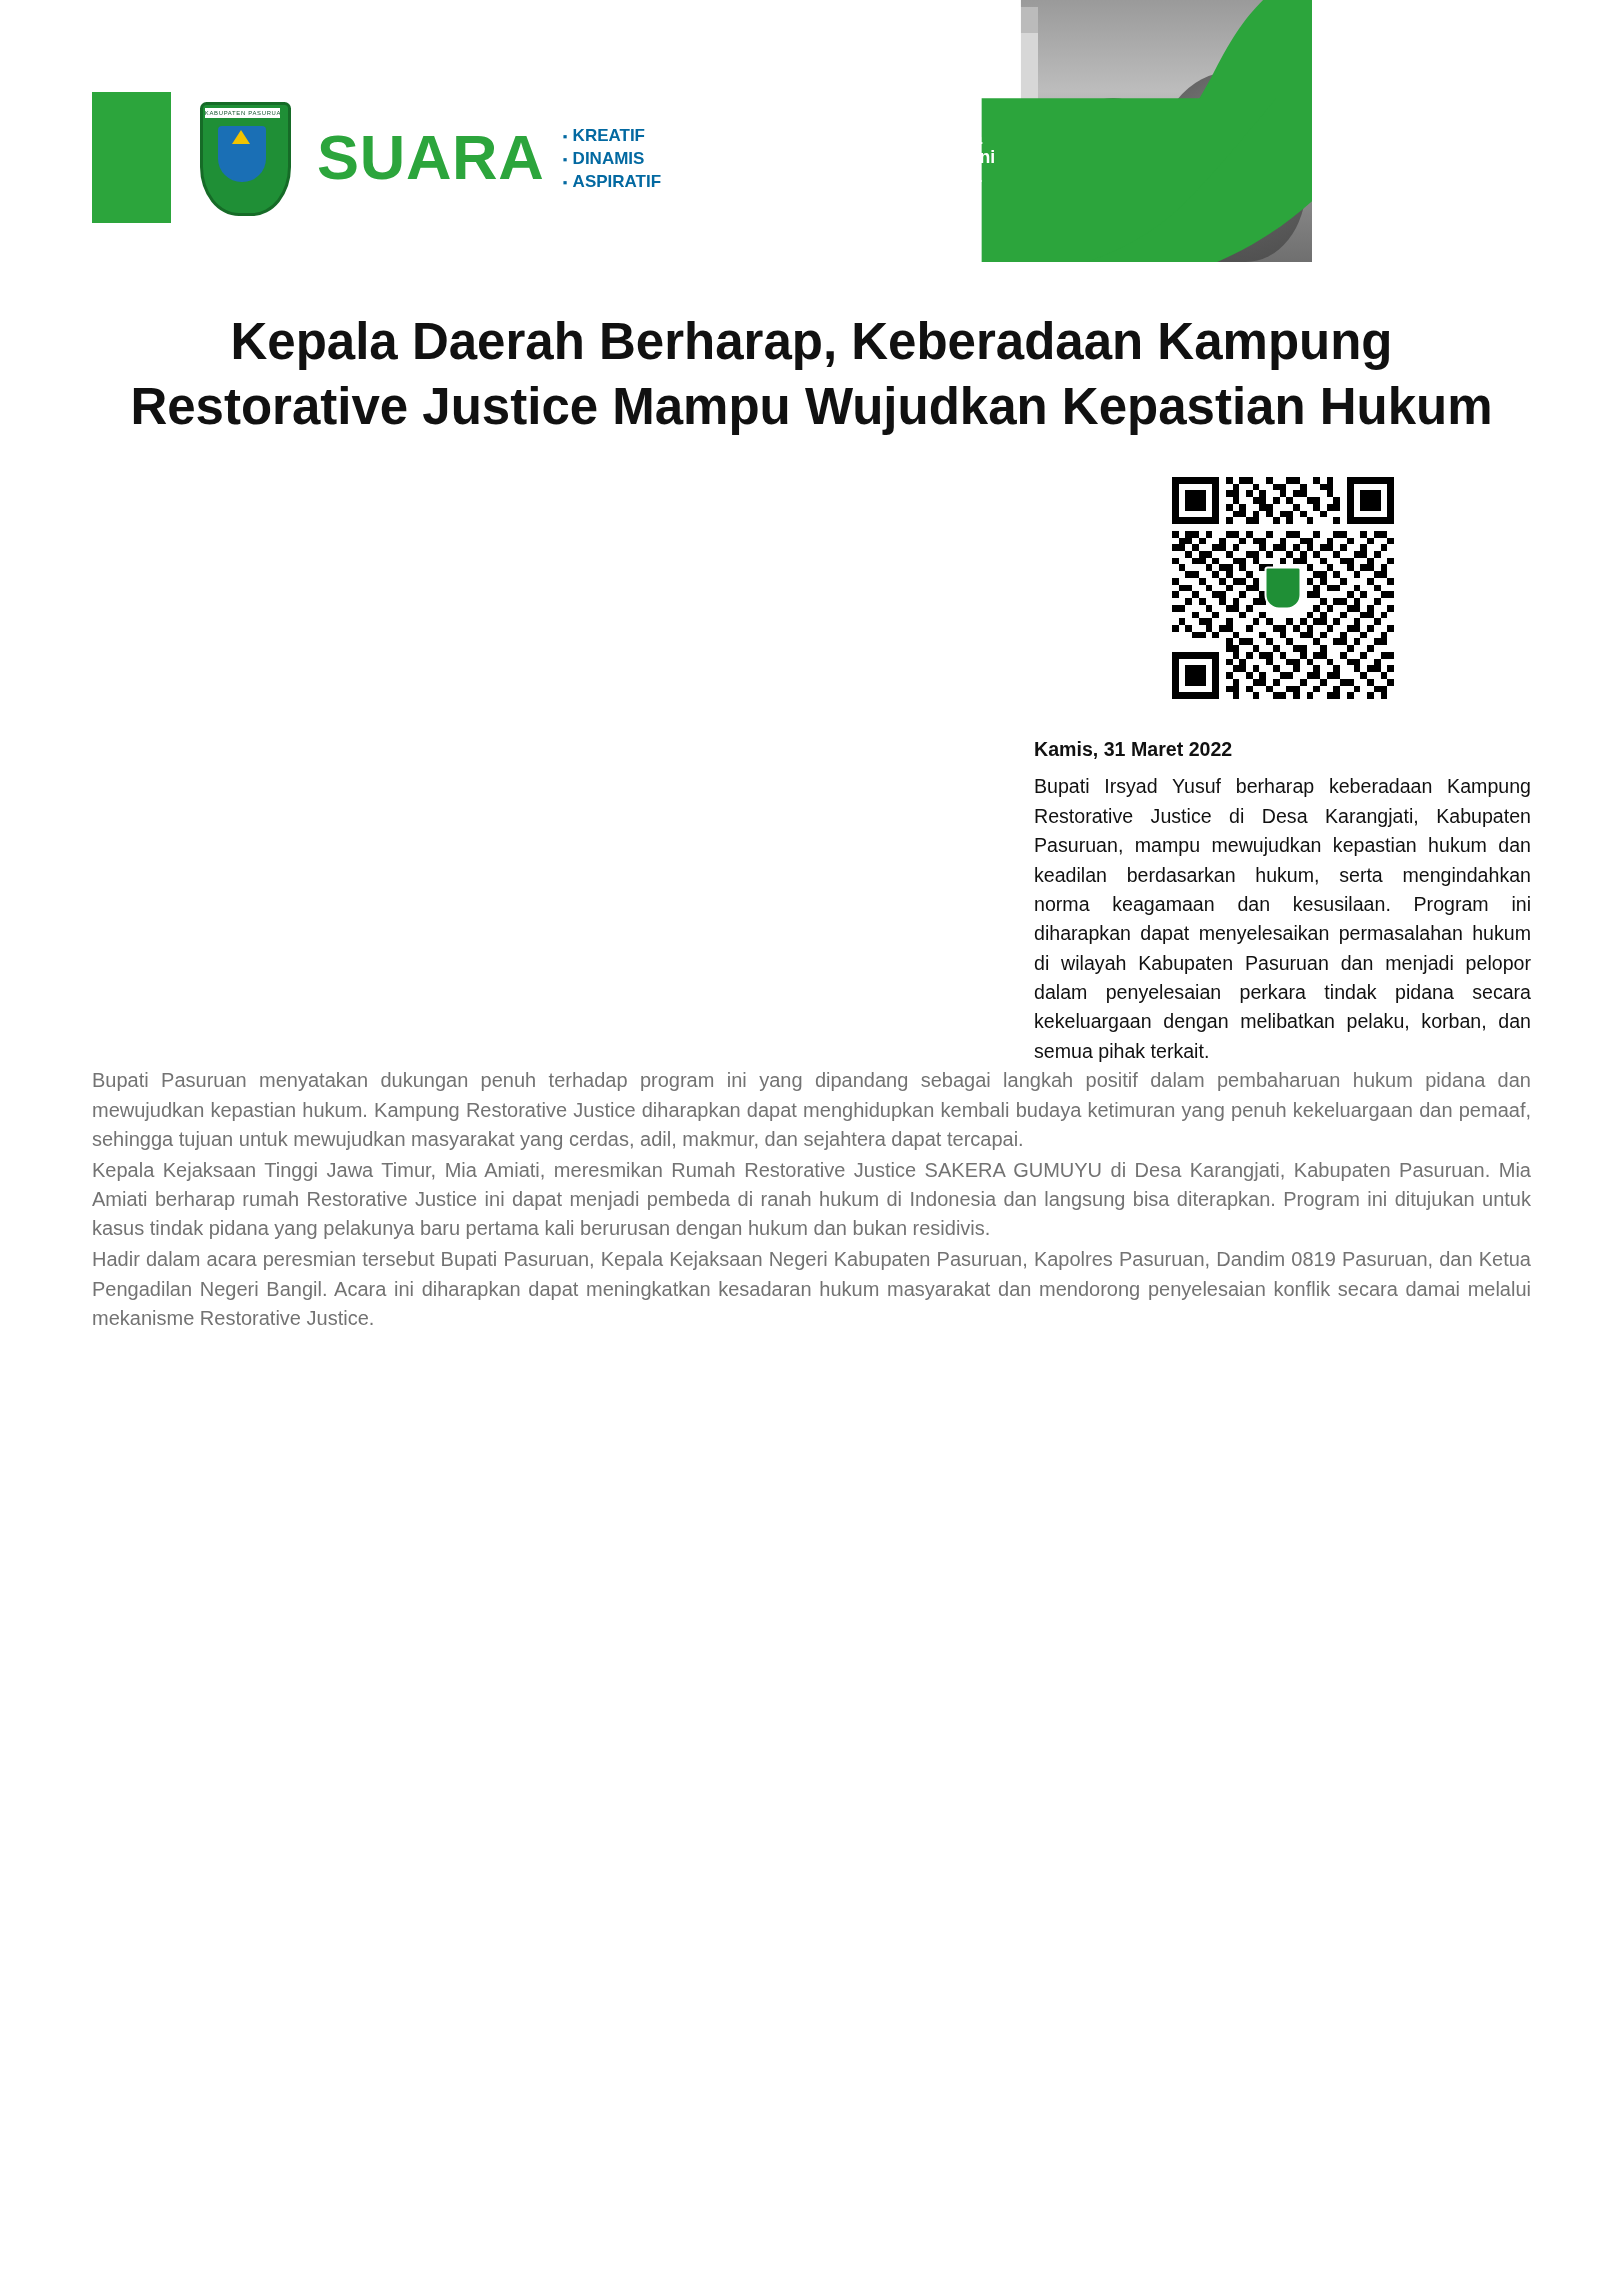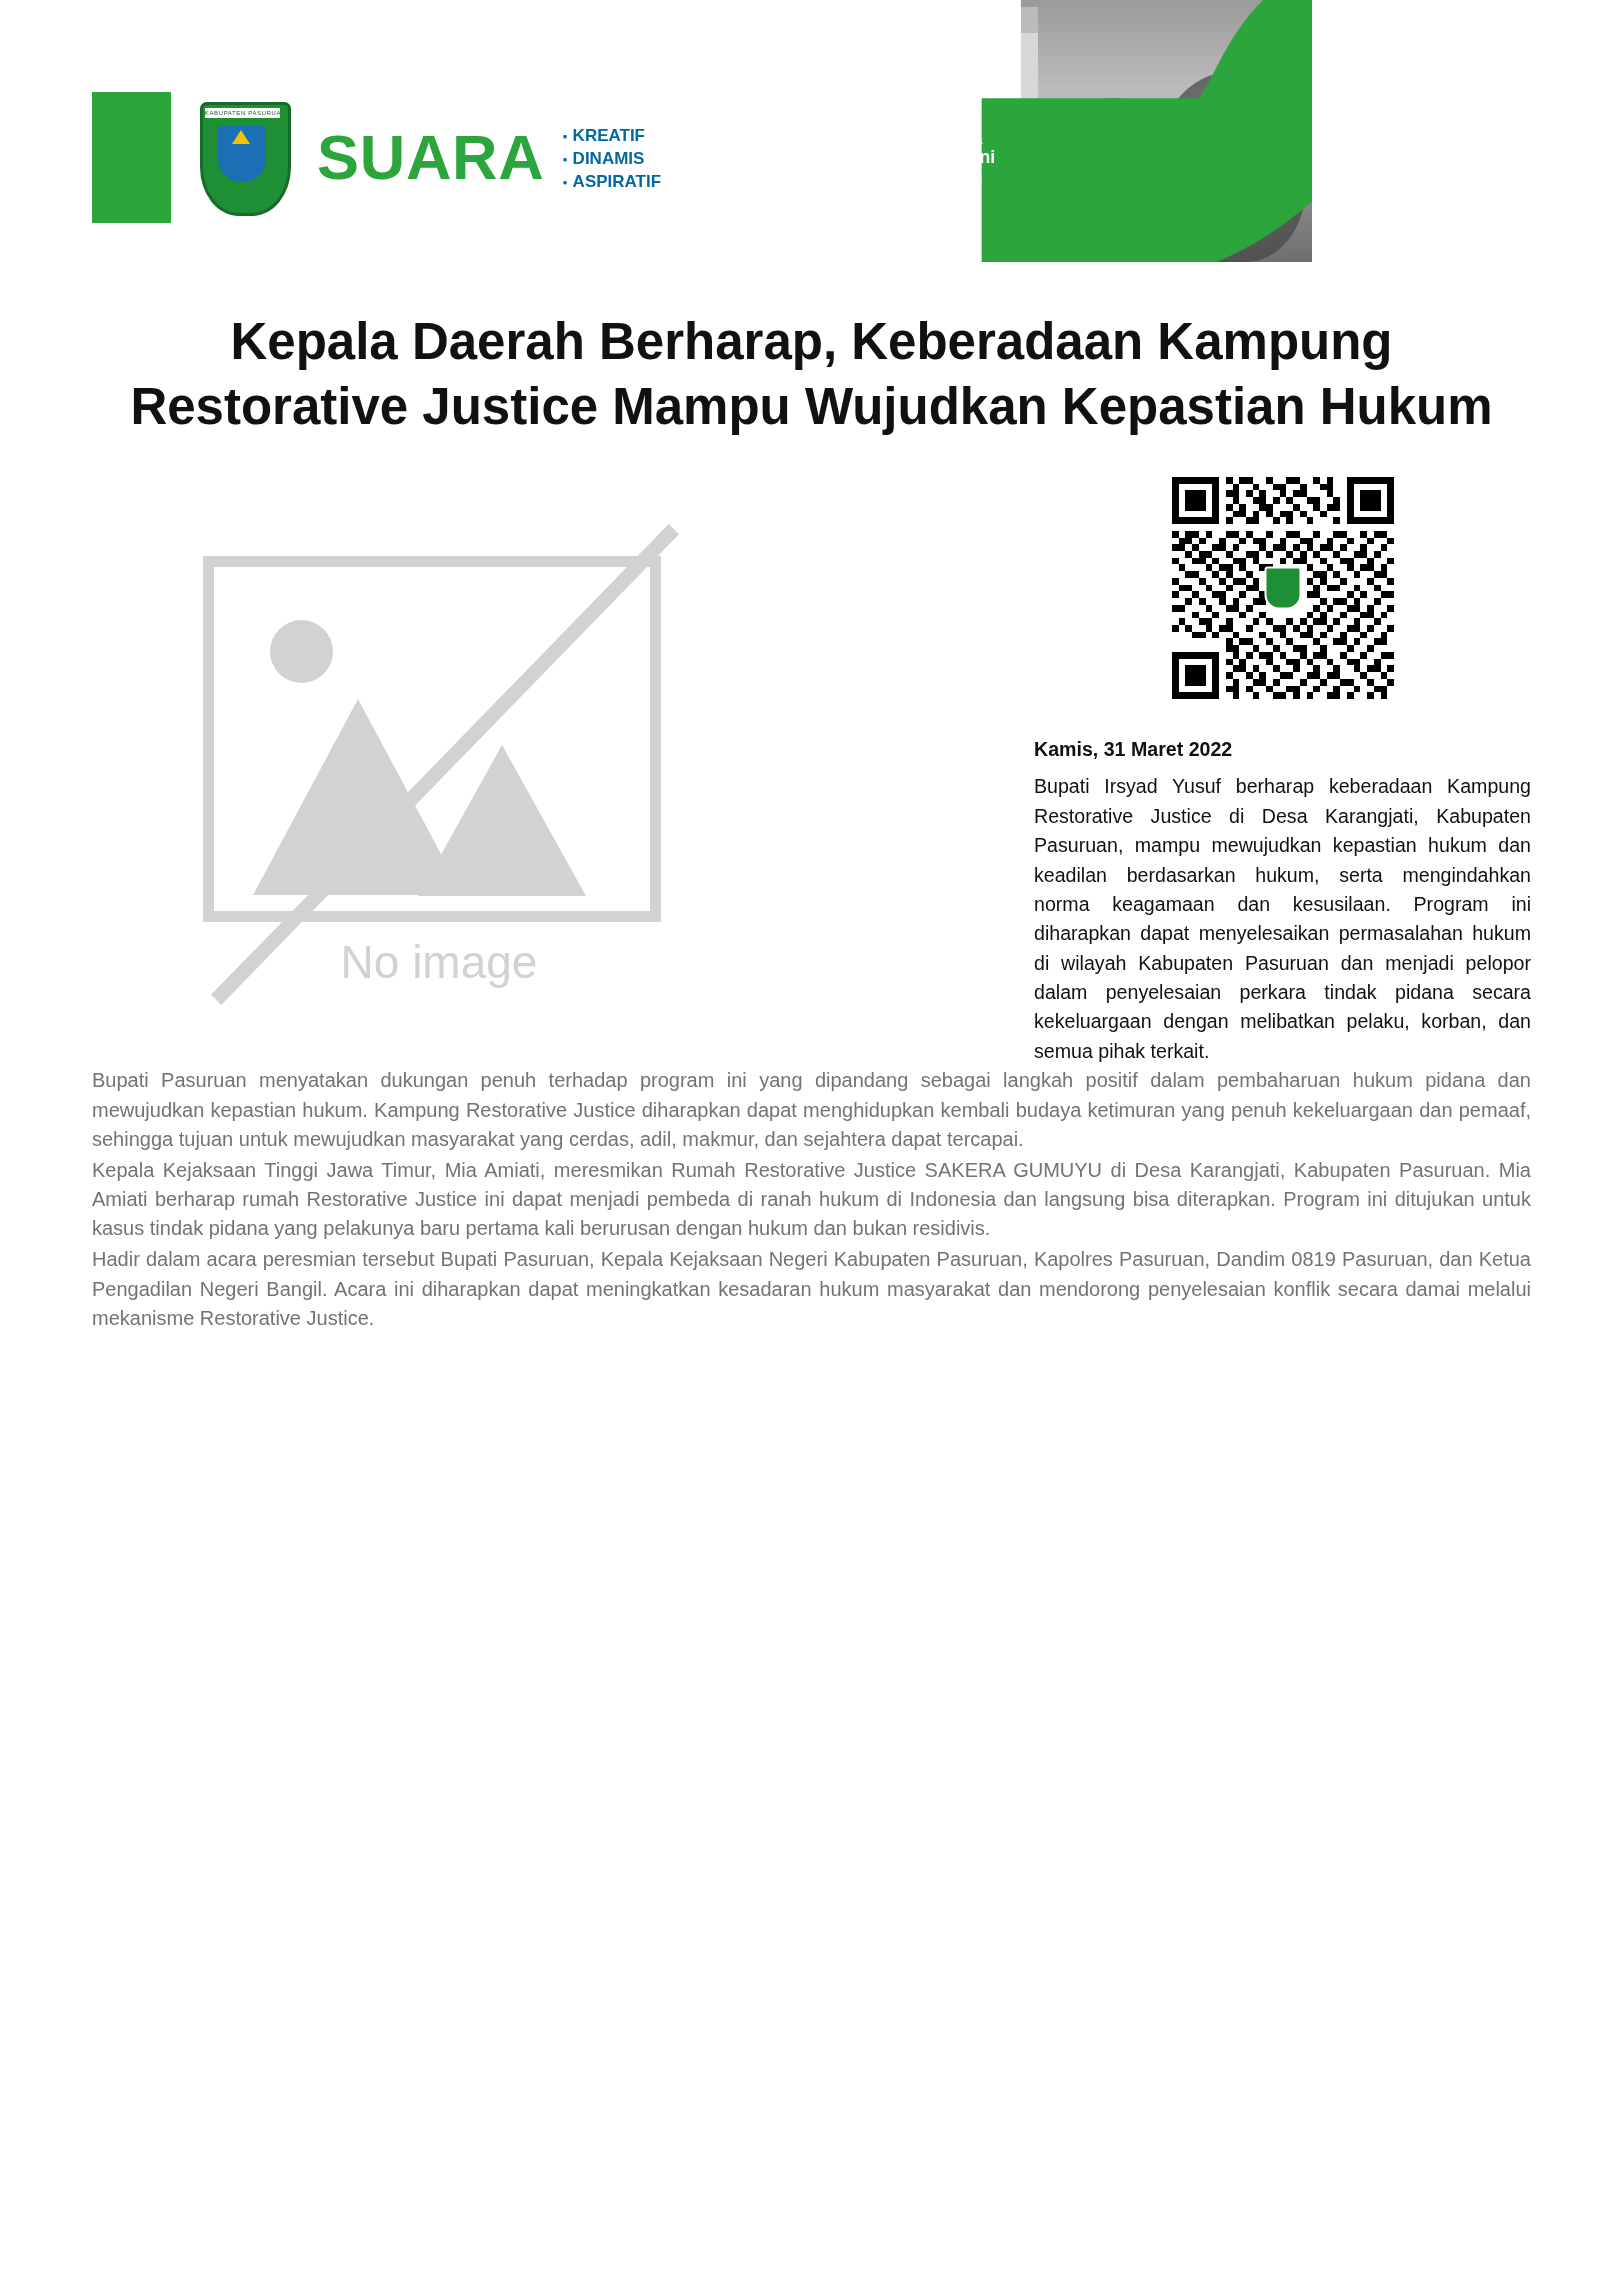--- a/index.html
+++ b/index.html
@@ -677,30 +677,20 @@
           </g>
         </svg>
         <div class="qr-logo"></div>
       </div>
     </div>
 
     <div class="date">Kamis, 31 Maret 2022</div>
     <div class="lead">Bupati Irsyad Yusuf berharap keberadaan Kampung Restorative Justice di Desa Karangjati, Kabupaten Pasuruan, mampu mewujudkan kepastian hukum dan keadilan berdasarkan hukum, serta mengindahkan norma keagamaan dan kesusilaan. Program ini diharapkan dapat menyelesaikan permasalahan hukum di wilayah Kabupaten Pasuruan dan menjadi pelopor dalam penyelesaian perkara tindak pidana secara kekeluargaan dengan melibatkan pelaku, korban, dan semua pihak terkait.</div>
   </div>
 
-  <div class="noimage">
-    <div class="ni-frame"></div>
-    <div class="ni-sun"></div>
-    <div class="ni-mount1"></div>
-    <div class="ni-mount2"></div>
-    <svg class="ni-slash" viewBox="0 0 780 760">
-      <line x1="740" y1="20" x2="40" y2="740" stroke="#d2d2d2" stroke-width="22"></line>
-    </svg>
-    <div class="ni-text">No image</div>
-  </div>
 
 </div>
 
 <div class="bottom-text">
   <p class="para">Bupati Pasuruan menyatakan dukungan penuh terhadap program ini yang dipandang sebagai langkah positif dalam pembaharuan hukum pidana dan mewujudkan kepastian hukum. Kampung Restorative Justice diharapkan dapat menghidupkan kembali budaya ketimuran yang penuh kekeluargaan dan pemaaf, sehingga tujuan untuk mewujudkan masyarakat yang cerdas, adil, makmur, dan sejahtera dapat tercapai.</p>
   <p class="para">Kepala Kejaksaan Tinggi Jawa Timur, Mia Amiati, meresmikan Rumah Restorative Justice SAKERA GUMUYU di Desa Karangjati, Kabupaten Pasuruan. Mia Amiati berharap rumah Restorative Justice ini dapat menjadi pembeda di ranah hukum di Indonesia dan langsung bisa diterapkan. Program ini ditujukan untuk kasus tindak pidana yang pelakunya baru pertama kali berurusan dengan hukum dan bukan residivis.</p>
   <p class="para">Hadir dalam acara peresmian tersebut Bupati Pasuruan, Kepala Kejaksaan Negeri Kabupaten Pasuruan, Kapolres Pasuruan, Dandim 0819 Pasuruan, dan Ketua Pengadilan Negeri Bangil. Acara ini diharapkan dapat meningkatkan kesadaran hukum masyarakat dan mendorong penyelesaian konflik secara damai melalui mekanisme Restorative Justice.</p>
 </div>
 
 

